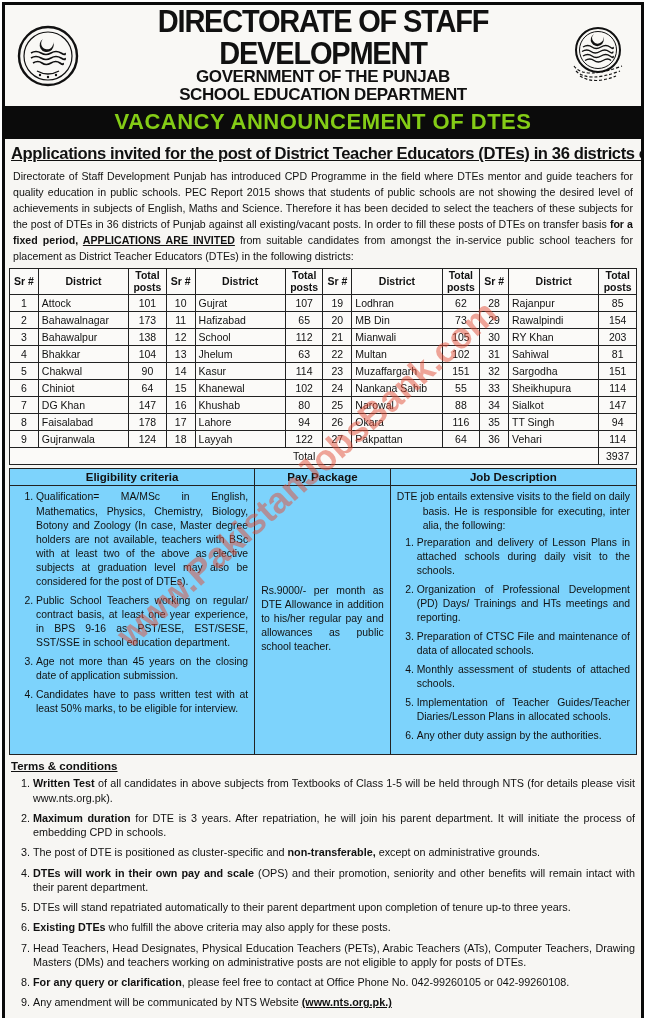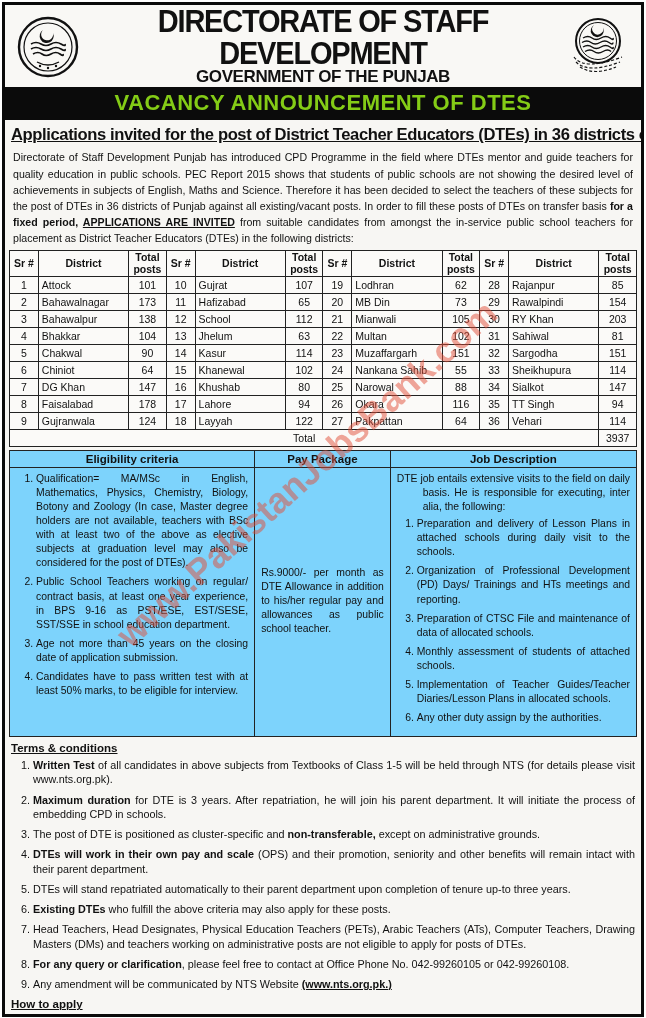--- a/index.html
+++ b/index.html
@@ -67,20 +67,21 @@
           <path d="M16 38 q5 -3 9 0 t9 0 t9 0 t3 0" fill="none" stroke="#111" stroke-width="1.6"></path>
           <path d="M20 46 q11 6 22 0" fill="none" stroke="#111" stroke-width="1.4"></path>
           <circle cx="23" cy="50" r="1.2" fill="#111"></circle>
             <circle cx="31" cy="52" r="1.2" fill="#111"></circle>
             <circle cx="39" cy="50" r="1.2" fill="#111"></circle>
         </svg>
       </div>
       <div class="titles">
         <h1 class="org-title">DIRECTORATE OF STAFF DEVELOPMENT</h1>
         <div class="org-sub">GOVERNMENT OF THE PUNJAB</div>
+        <div class="org-sub">SCHOOL EDUCATION DEPARTMENT</div>
       </div>
       <div class="logo">
         <svg width="64" height="68" viewBox="0 0 64 68">
           <circle cx="32" cy="28" r="22" fill="none" stroke="#111" stroke-width="2"></circle>
           <circle cx="32" cy="28" r="18.5" fill="none" stroke="#111" stroke-width="1"></circle>
           <path d="M28 12 a6.5 6.5 0 1 0 9 2.6 a5.5 5.5 0 1 1 -9 -2.6" fill="#111"></path>
           <path d="M17 25 q5 -3 9 0 t9 0 t9 0 t3 0" fill="none" stroke="#111" stroke-width="1.4"></path>
           <path d="M16 29.5 q5 -3 9 0 t9 0 t9 0 t4 0" fill="none" stroke="#111" stroke-width="1.4"></path>
           <path d="M17 34 q5 -3 9 0 t9 0 t9 0 t3 0" fill="none" stroke="#111" stroke-width="1.4"></path>
           <path d="M19 38.5 q5 -3 9 0 t9 0 t8 0" fill="none" stroke="#111" stroke-width="1.4"></path>

